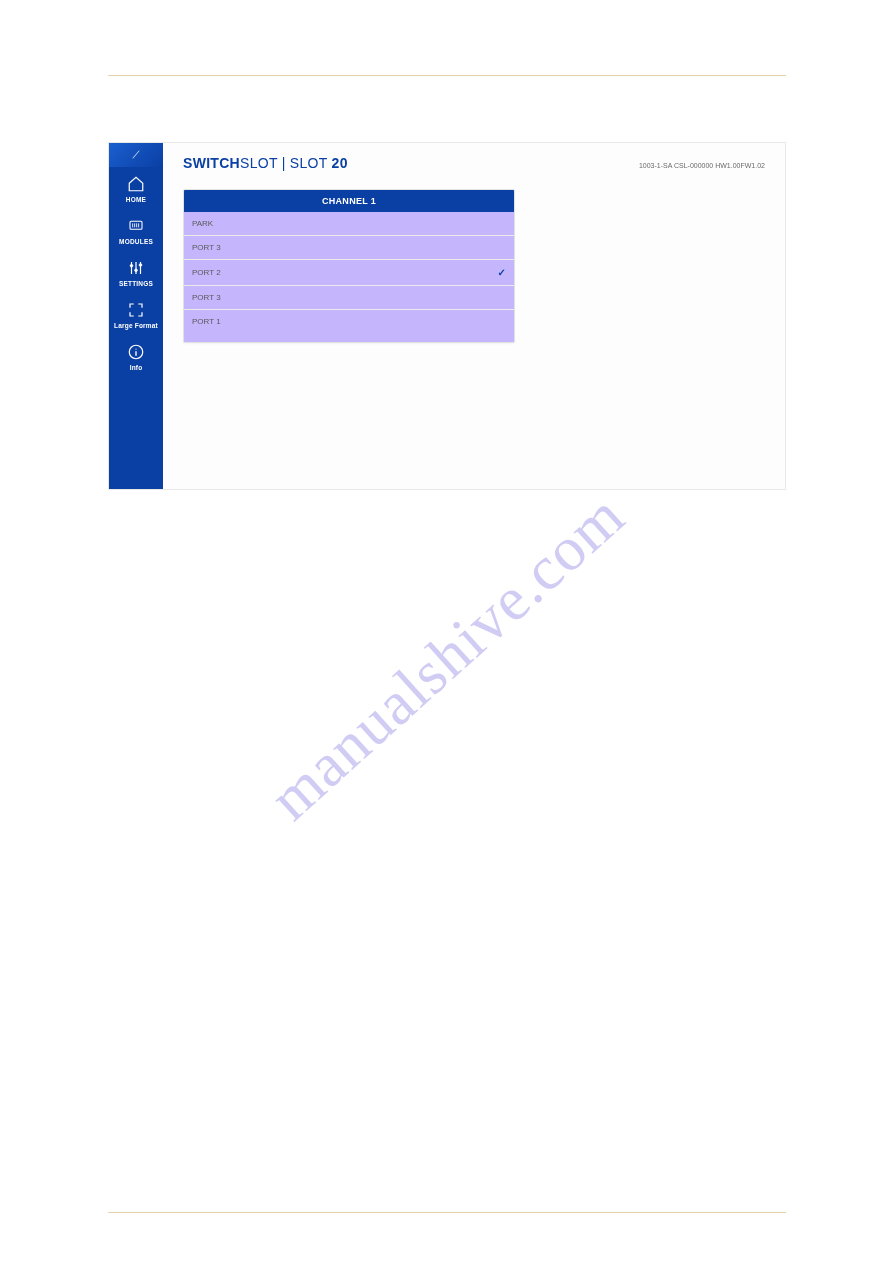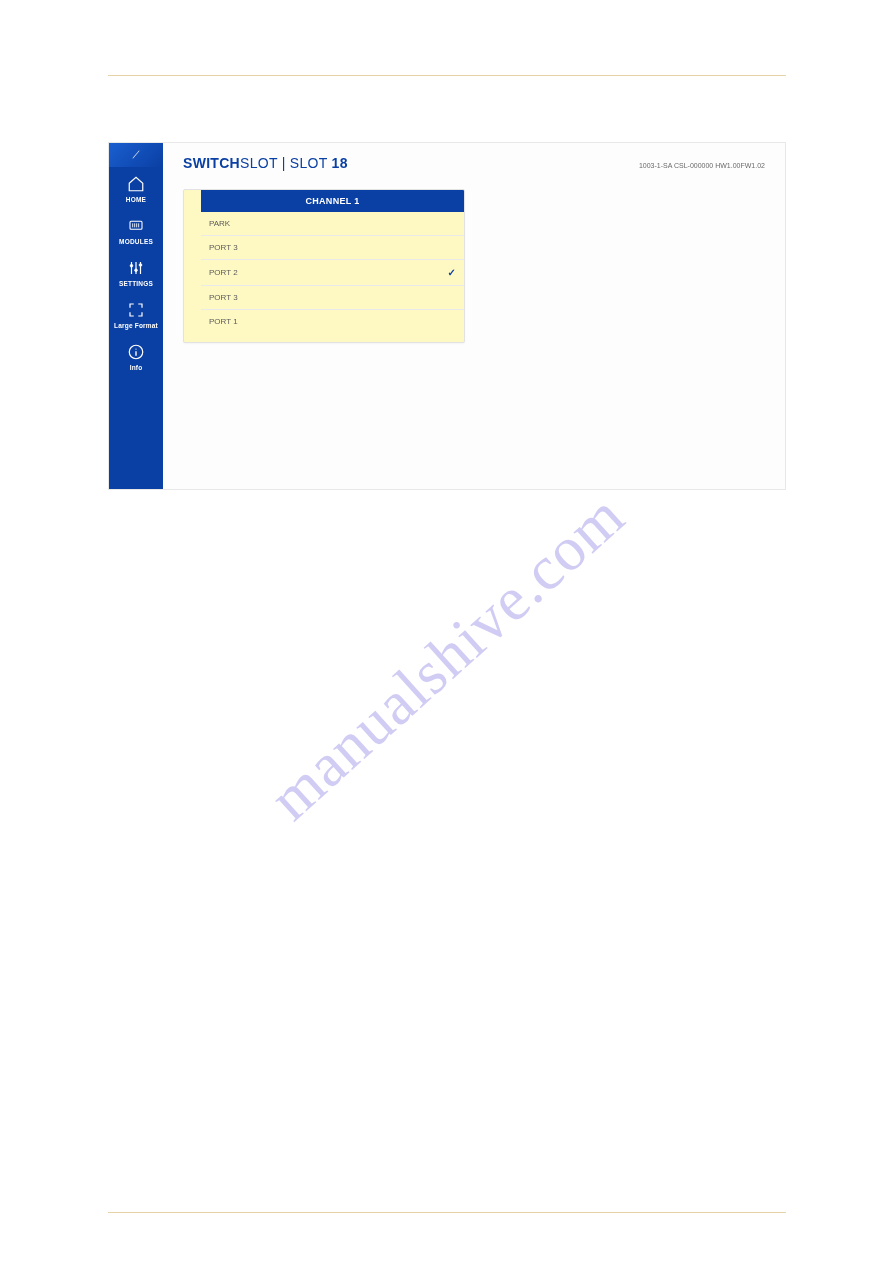--- a/index.html
+++ b/index.html
@@ -101,27 +101,26 @@
   }
   .title .bold { font-weight: 700; }
   .title .light { font-weight: 300; }
   .title .num { font-weight: 700; }
   .meta {
     color: #6a6a6a;
     font-size: 7px;
   }
   .panel {
     margin-top: 18px;
-    width: 282px;
-    background: #fef9c3;
+    width: 332px;
+    background: #c4b5fd;
     border: 1px solid #e2e2e2;
     border-radius: 2px;
     box-shadow: 0 1px 2px rgba(0,0,0,0.04);
     overflow: hidden;
-    padding-left: 17px;
   }
   .panel-header {
     background: #0a3fa3;
     color: #fff;
     font-size: 9px;
     font-weight: 700;
     text-align: center;
     padding: 6px 0;
     letter-spacing: 0.3px;
   }
@@ -213,21 +212,21 @@
               <path d="M12 7.5v1M12 11v6" stroke-width="1.8"></path>
             </svg>
         </span>
         <span class="nav-label">Info</span>
       </div>
     </div>
 
     <div class="main">
       <div class="header">
         <div class="title">
-          <span class="bold">SWITCH</span><span class="light">SLOT</span><span class="light"> | </span><span class="light">SLOT </span><span class="num">18</span>
+          <span class="bold">SWITCH</span><span class="light">SLOT</span><span class="light"> | </span><span class="light">SLOT </span><span class="num">20</span>
         </div>
         <div class="meta">1003-1-SA CSL-000000 HW1.00FW1.02</div>
       </div>
 
       <div class="panel">
         <div class="panel-header">CHANNEL 1</div>
 
         <div class="row">
           <span>PARK</span>
         </div>

